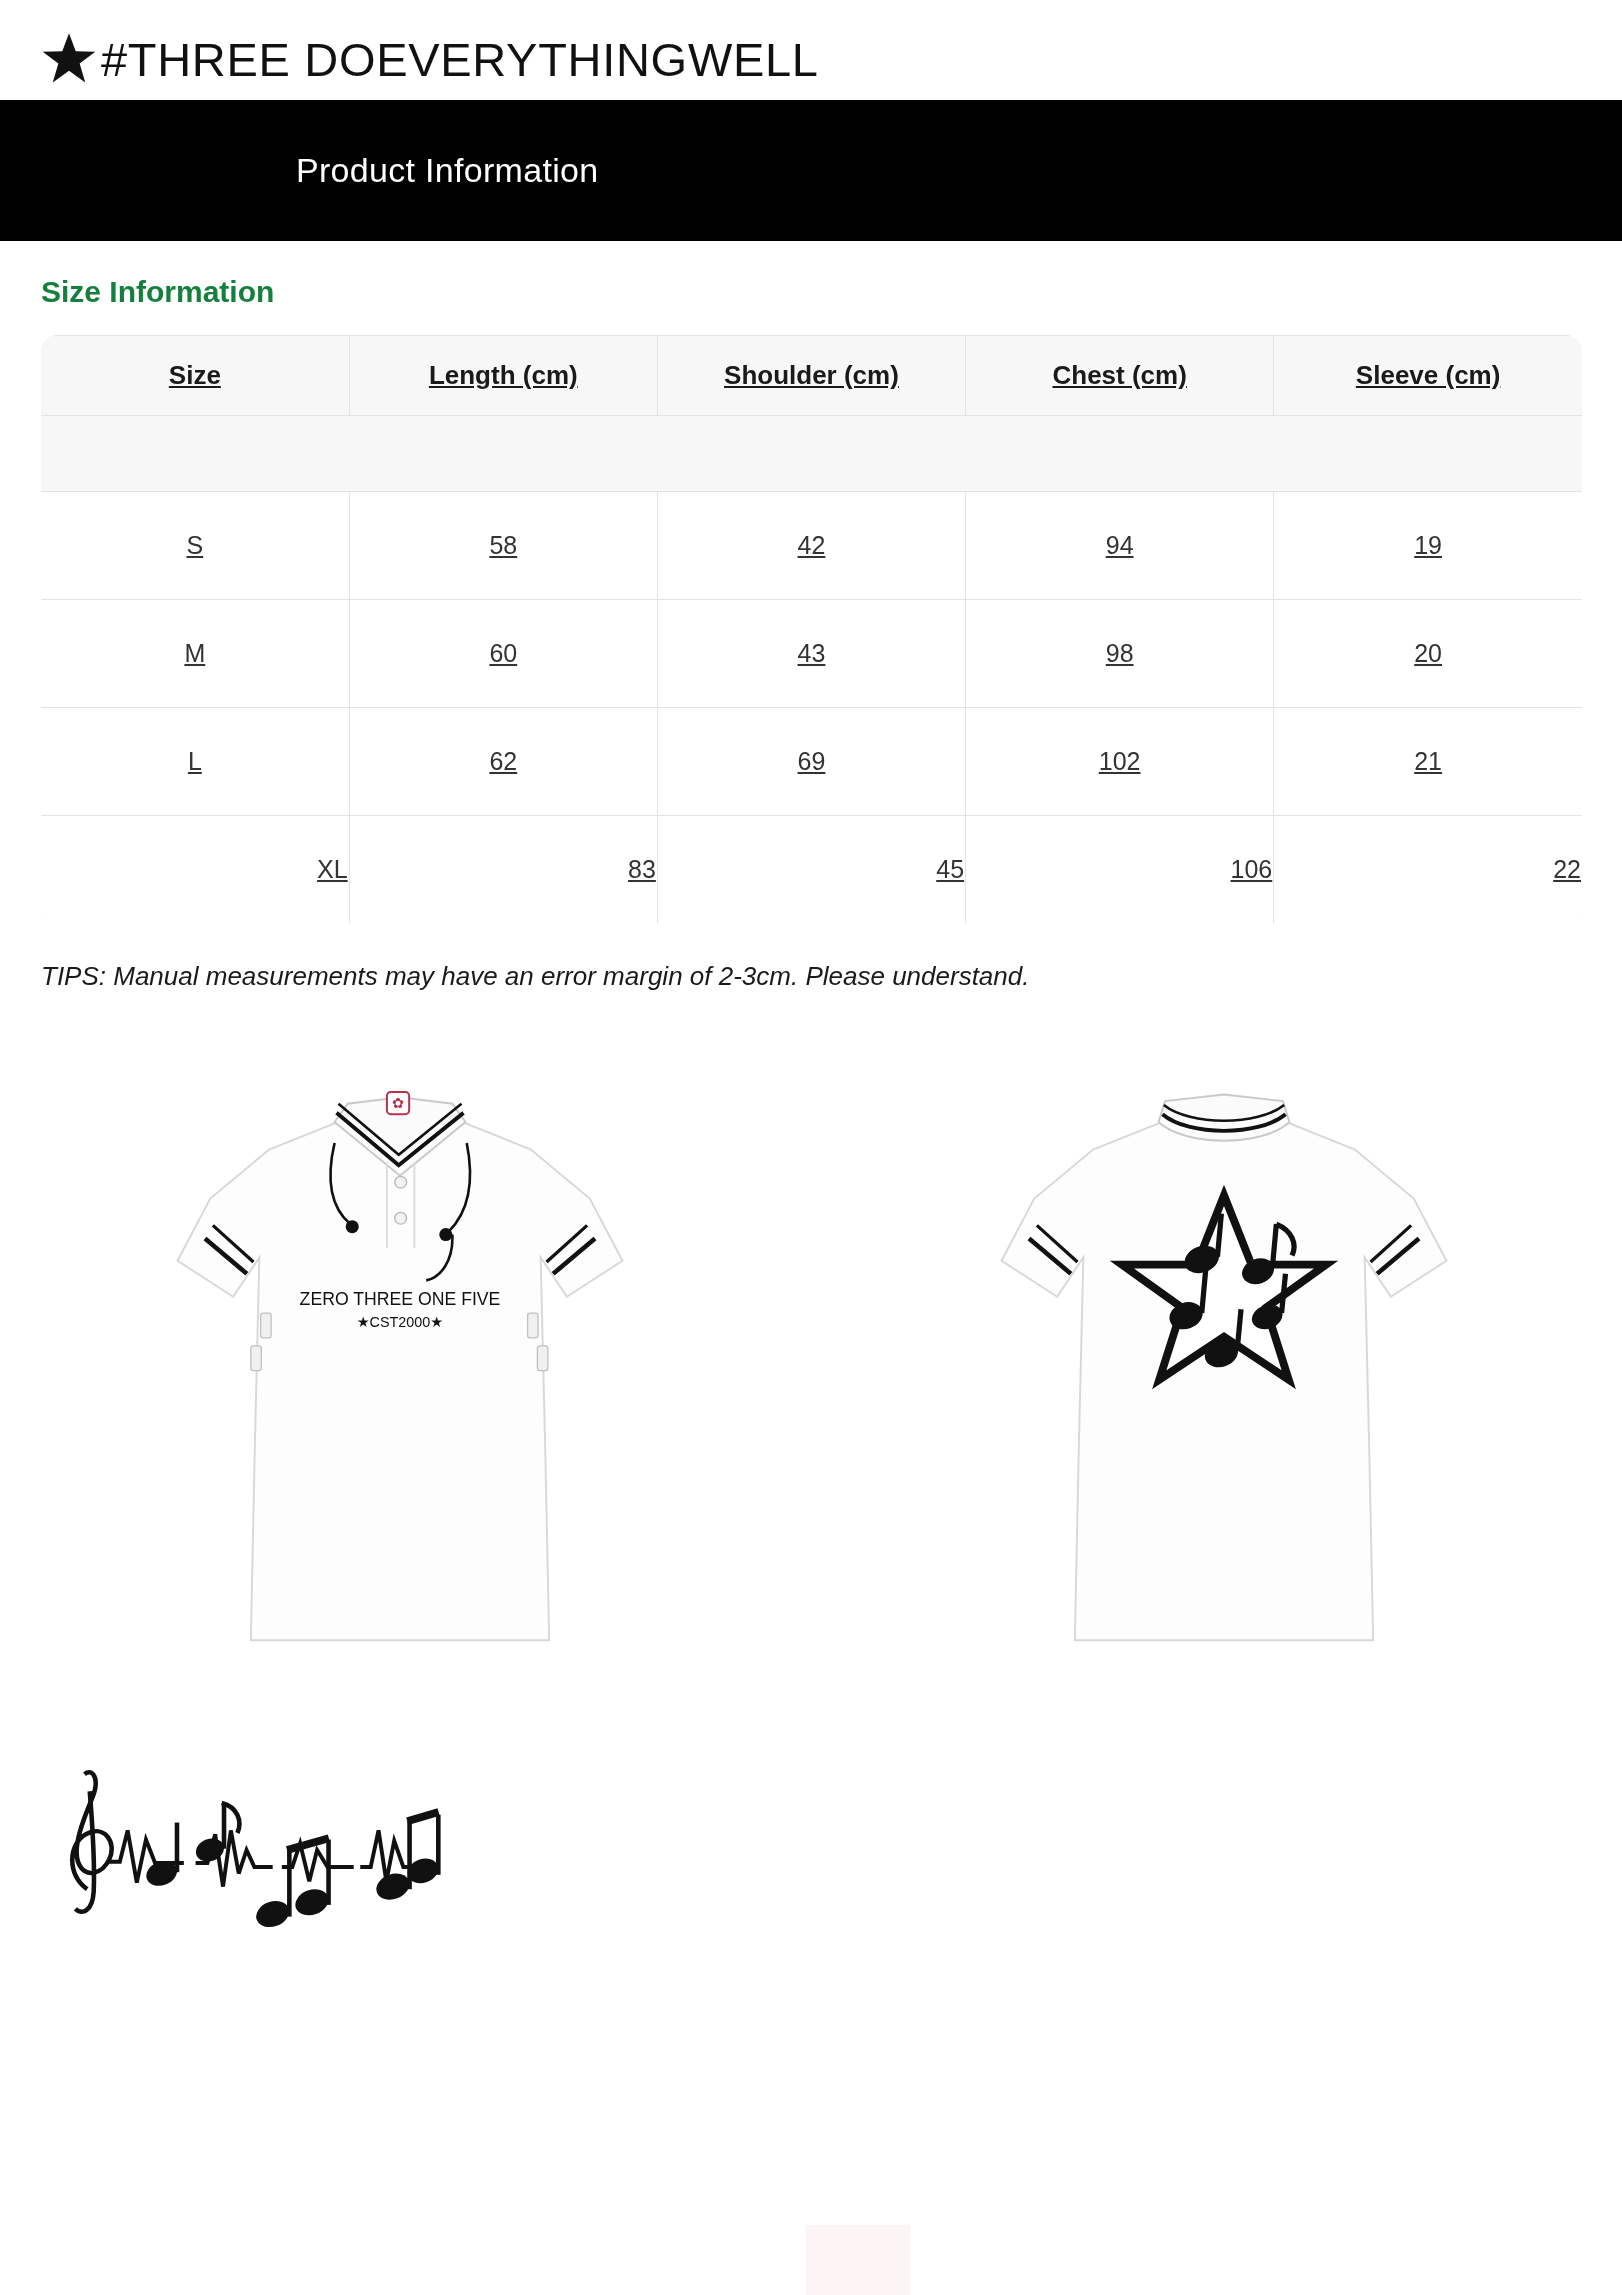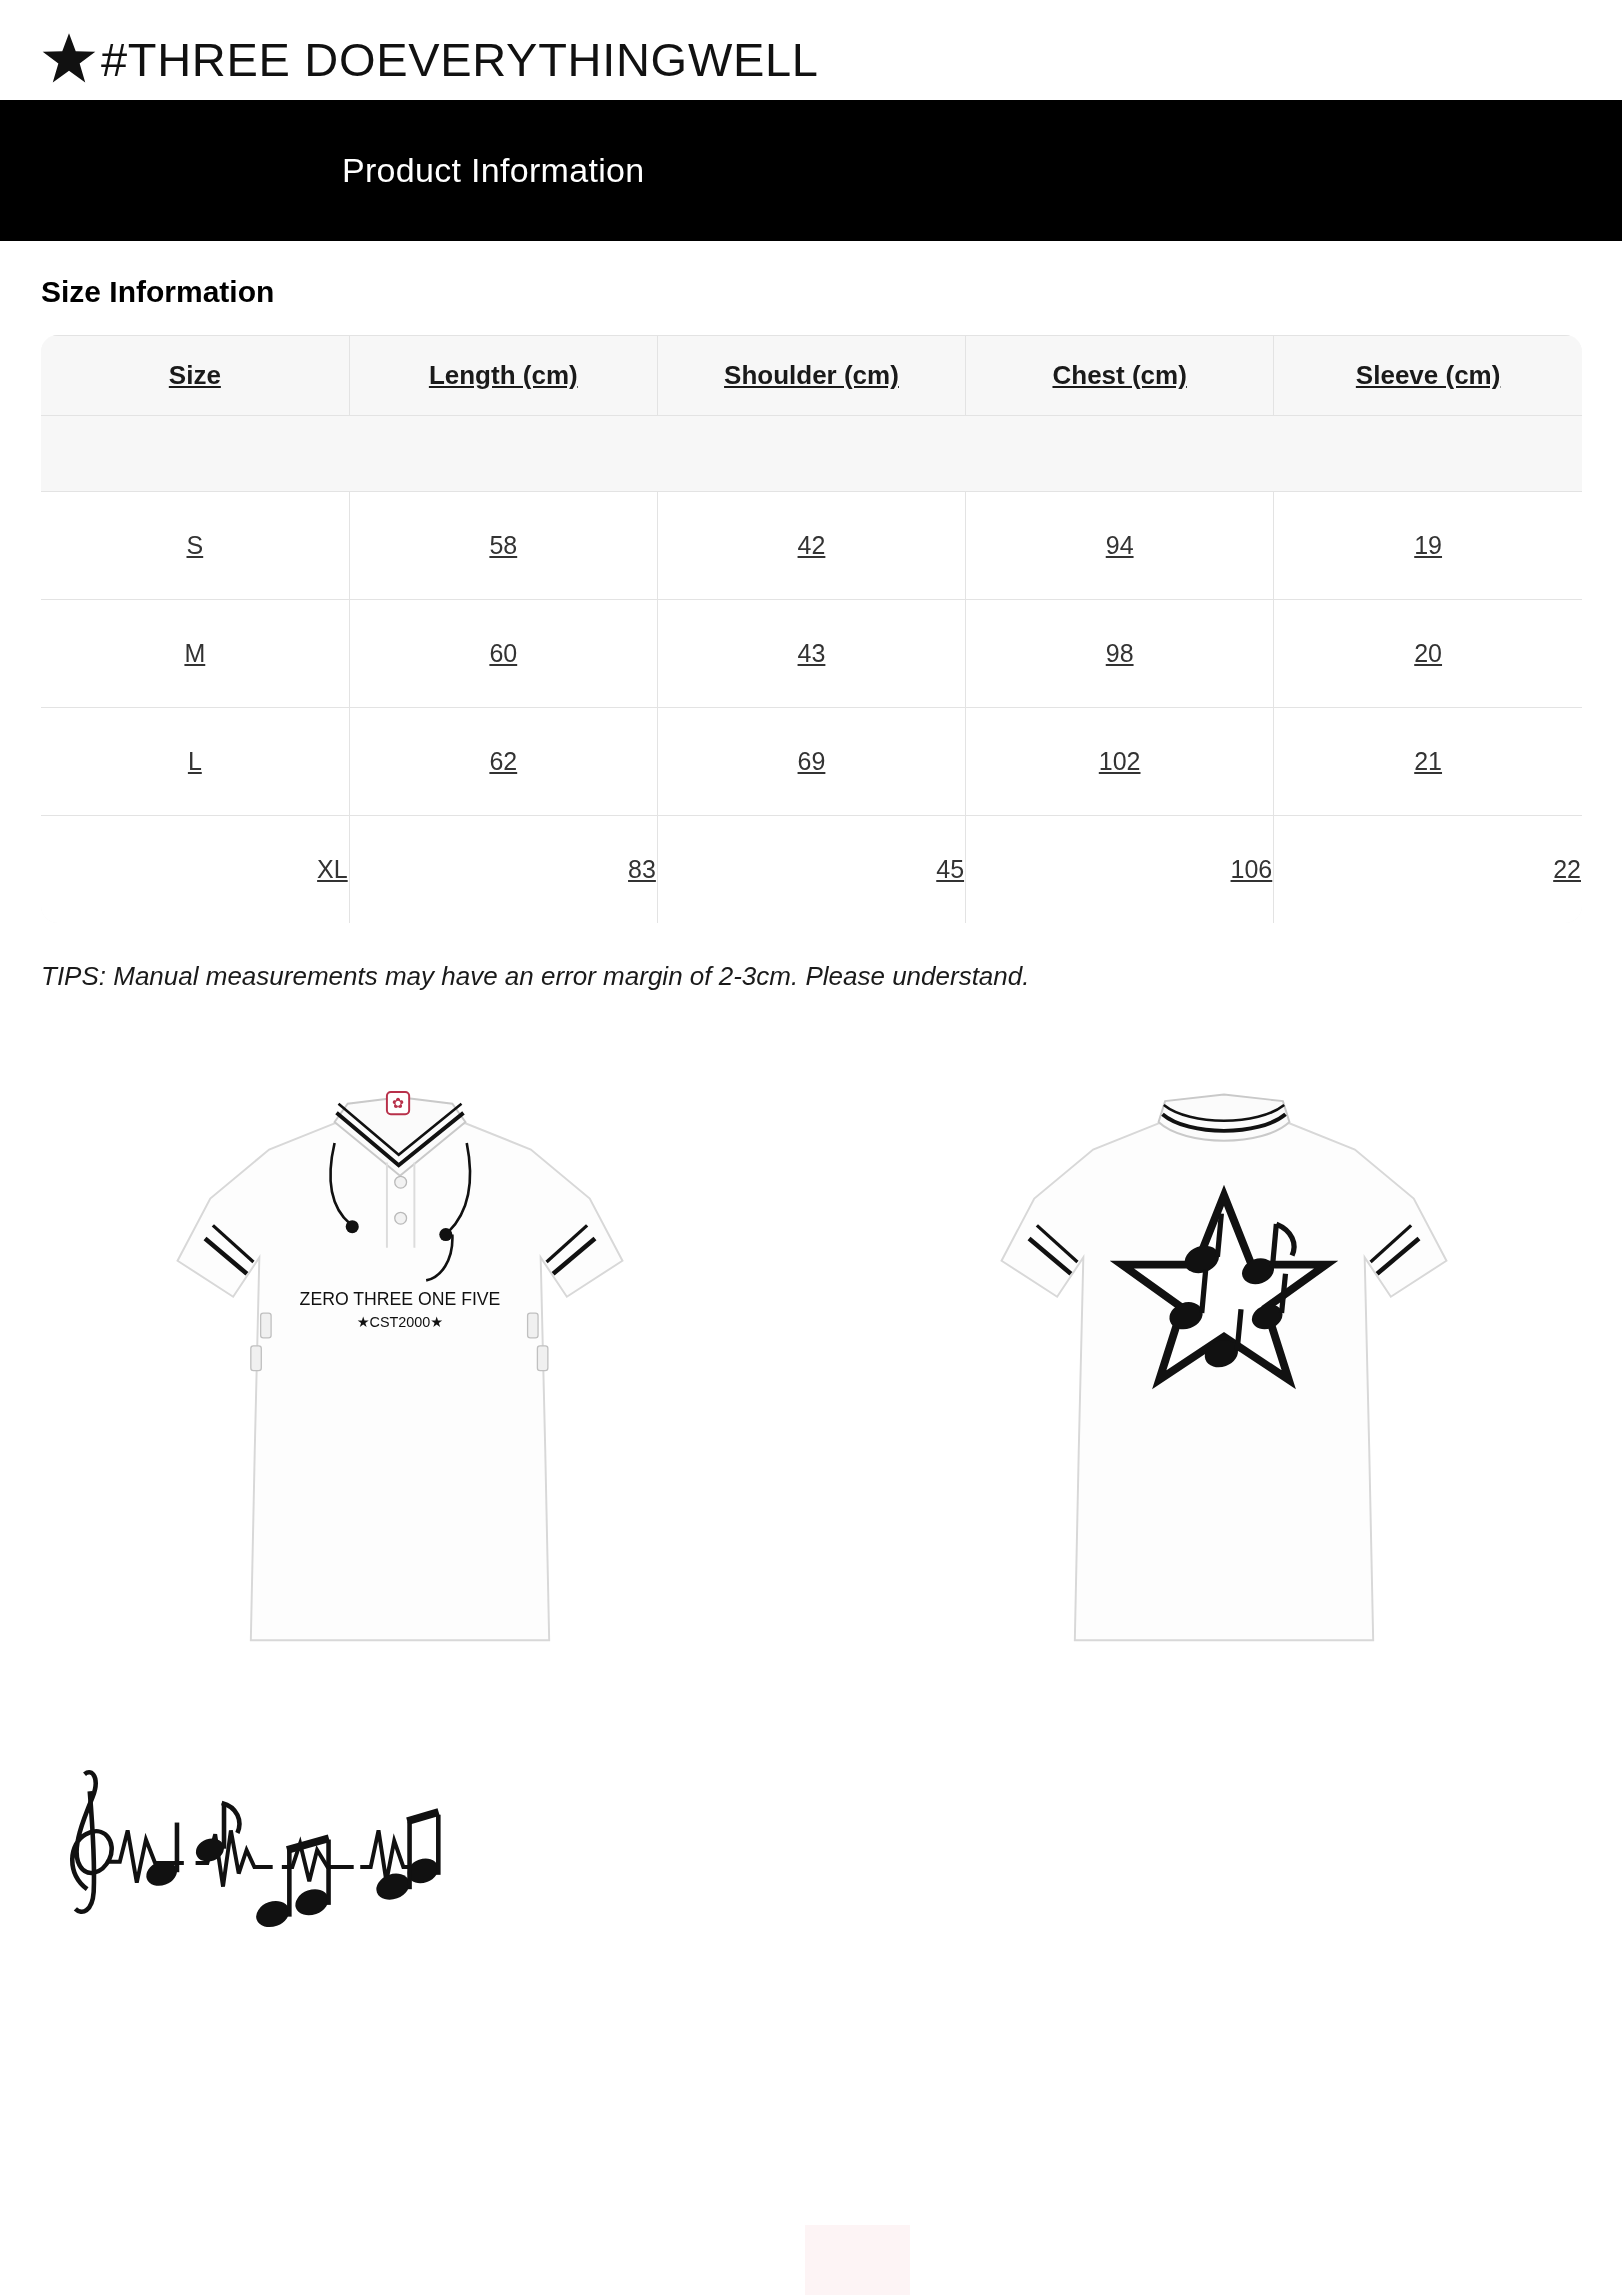--- a/index.html
+++ b/index.html
@@ -38,35 +38,34 @@
     white-space: nowrap;
   }
 
   
   .black-band {
     margin-top: 21px;
     background: #000000;
     height: 141px;
     display: flex;
     align-items: center;
-    padding-left: 46px;
   }
   .black-band-title {
     color: #ffffff;
     font-size: 34px;
     font-weight: 400;
     margin-left: 296px;
     letter-spacing: 0.3px;
   }
 
   
   .section-title {
     font-size: 30px;
     font-weight: bold;
-    color: #000000;
+    color: #15803d;
     margin: 34px 0 0 41px;
   }
 
   .table-wrap {
     margin: 26px 41px 0 41px;
     background: #f7f7f7;
     border-radius: 17px;
     overflow: hidden;
   }
   table.size-table {

